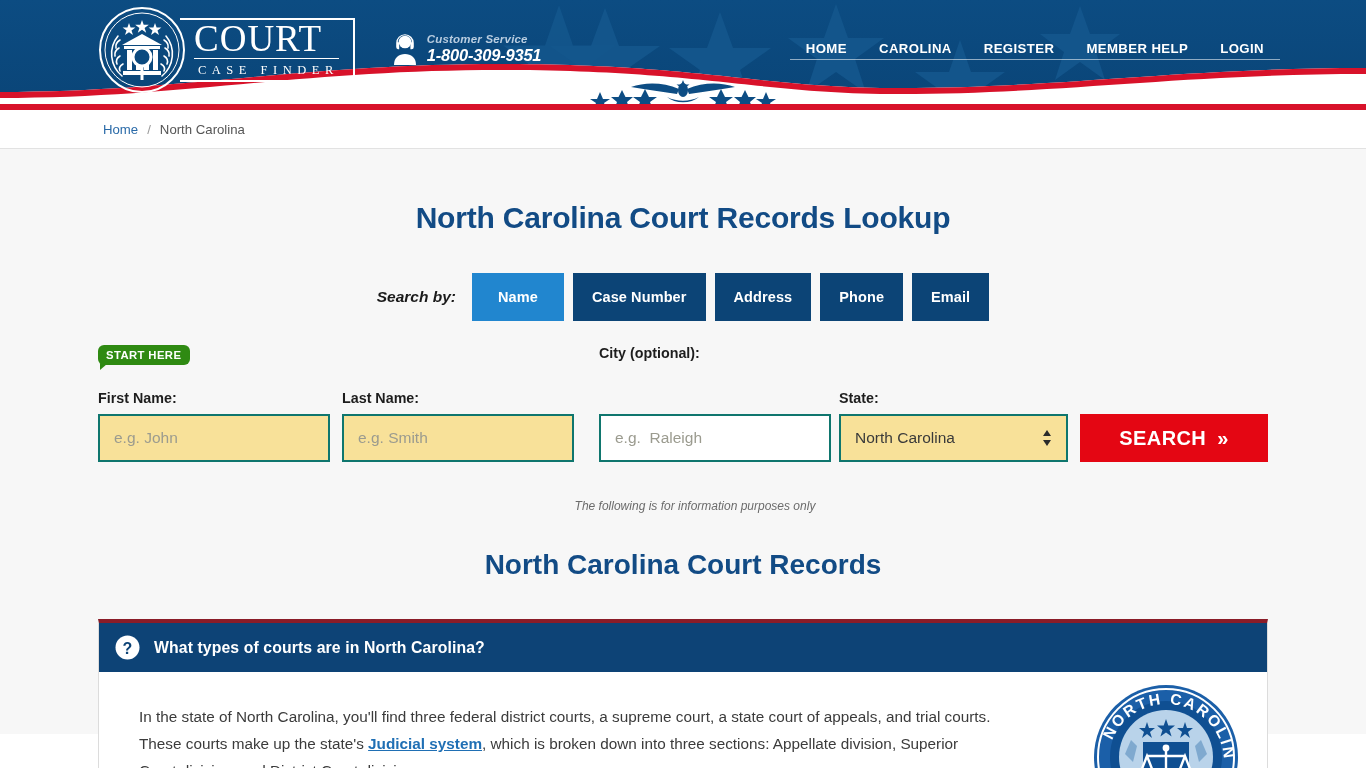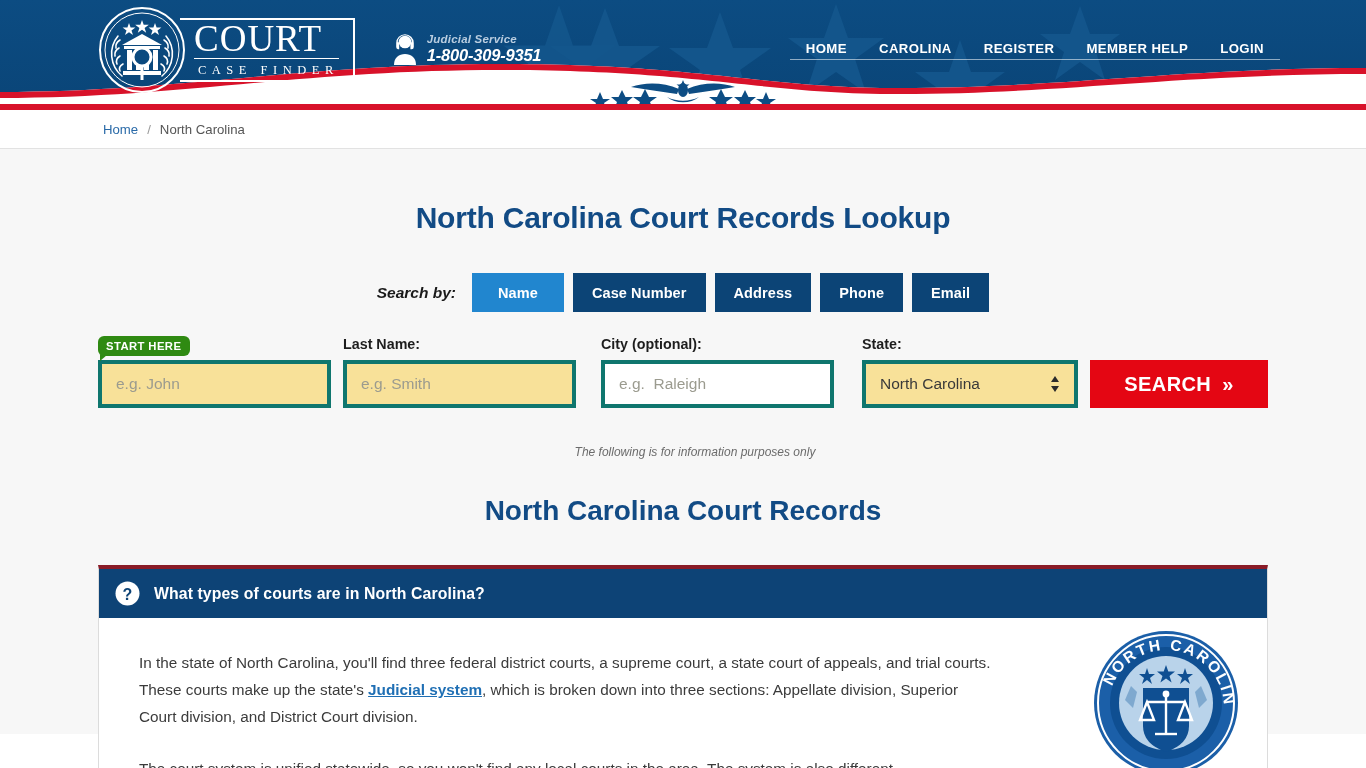--- a/index.html
+++ b/index.html
@@ -88,21 +88,21 @@
 
   .searchby-row {
     display:flex; align-items:center; justify-content:center;
     gap:0; margin-top:38px;
   }
   .searchby-label {
     font-size:15.5px; font-weight:bold; font-style:italic;
     color:#1a1a1a; margin-right:16px;
   }
   .tab {
-    height:39px; padding:0 19px; display:flex; align-items:center;
+    height:48px; padding:0 19px; display:flex; align-items:center;
     background:#0c4476; color:#fff; font-size:14.5px; font-weight:bold;
     margin-right:9px; cursor:pointer; border:none; letter-spacing:.1px;
   }
   .tab:last-child { margin-right:0; }
   .tab.active { background:#2186cf; padding:0 26px; }
 
   .form-wrap { position:relative; width:1170px; margin:22px auto 0; }
 
   .start-here {
     position:absolute; left:0; top:0;
@@ -115,30 +115,30 @@
   }
 
   .fields {
     display:flex; align-items:flex-end; margin-top:24px;
   }
   .fgroup { display:flex; flex-direction:column; }
   .fgroup label {
     font-size:14.3px; font-weight:bold; color:#1d1d1d; margin-bottom:8px;
   }
   .fgroup input, .fgroup .selwrap {
-    height:48px; border:4px solid #0f766e; font-size:15.5px;
+    height:48px; border:2px solid #0f766e; font-size:15.5px;
     padding:0 14px; outline:none; color:#555;
     font-family:"Liberation Sans", sans-serif;
   }
   .fgroup input::placeholder { color:#9b9b8f; }
   .f-first  { width:233px; margin-right:12px; }
   .f-first input  { background:#f8e199; }
   .f-last   { width:233px; margin-right:12px; }
   .f-last input   { background:#f8e199; }
-  .f-city   { width:233px; margin-right:28px; margin-left:13px; }
+  .f-city   { width:233px; margin-right:8px; margin-left:13px;gap:45px; }
   .f-city input   { background:#ffffff; }
   .f-state  { width:233px; margin-right:12px; }
   .selwrap {
     background:#f8e199; display:flex; align-items:center;
     justify-content:space-between; position:relative; cursor:pointer;
   }
   .selwrap .selval { color:#3a3a3a; font-size:15.5px; }
   .spin { width:10px; height:20px; flex:0 0 auto; }
 
   .btn-search {
@@ -260,21 +260,21 @@
       </div>
     </div>
 
     <div class="cs-block">
       <svg class="cs-icon" viewBox="0 0 26 32">
         <circle cx="13" cy="9" r="6.3" fill="#ffffff"></circle>
         <path d="M4.2,10 a8.8,8.8 0 0 1 17.6,0 v4 a2.2,2.2 0 0 1 -2.2,2.2 h-1.2 v-7 h1.4 a7,7 0 0 0 -14,0 h1.4 v7 h-1.2 A2.2,2.2 0 0 1 4.2,14 z" fill="#ffffff"></path>
         <path d="M2,32 C2,24.5 7,21 13,21 C19,21 24,24.5 24,32 z" fill="#ffffff"></path>
       </svg>
       <div>
-        <div class="cs-label">Judicial Service</div>
+        <div class="cs-label">Customer Service</div>
         <div class="cs-phone">1-800-309-9351</div>
       </div>
     </div>
 
     <div class="nav">
       <a href="#">HOME</a>
       <a href="#">CAROLINA</a>
       <a href="#">REGISTER</a>
       <a href="#">MEMBER HELP</a>
       <a href="#">LOGIN</a>

